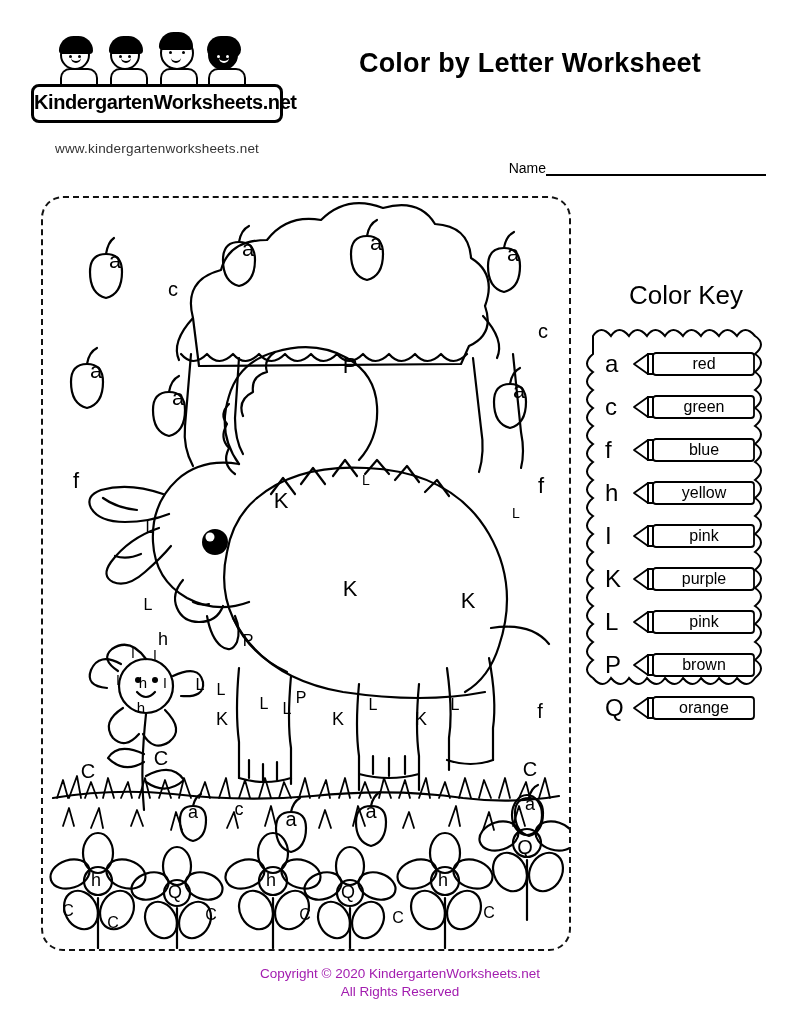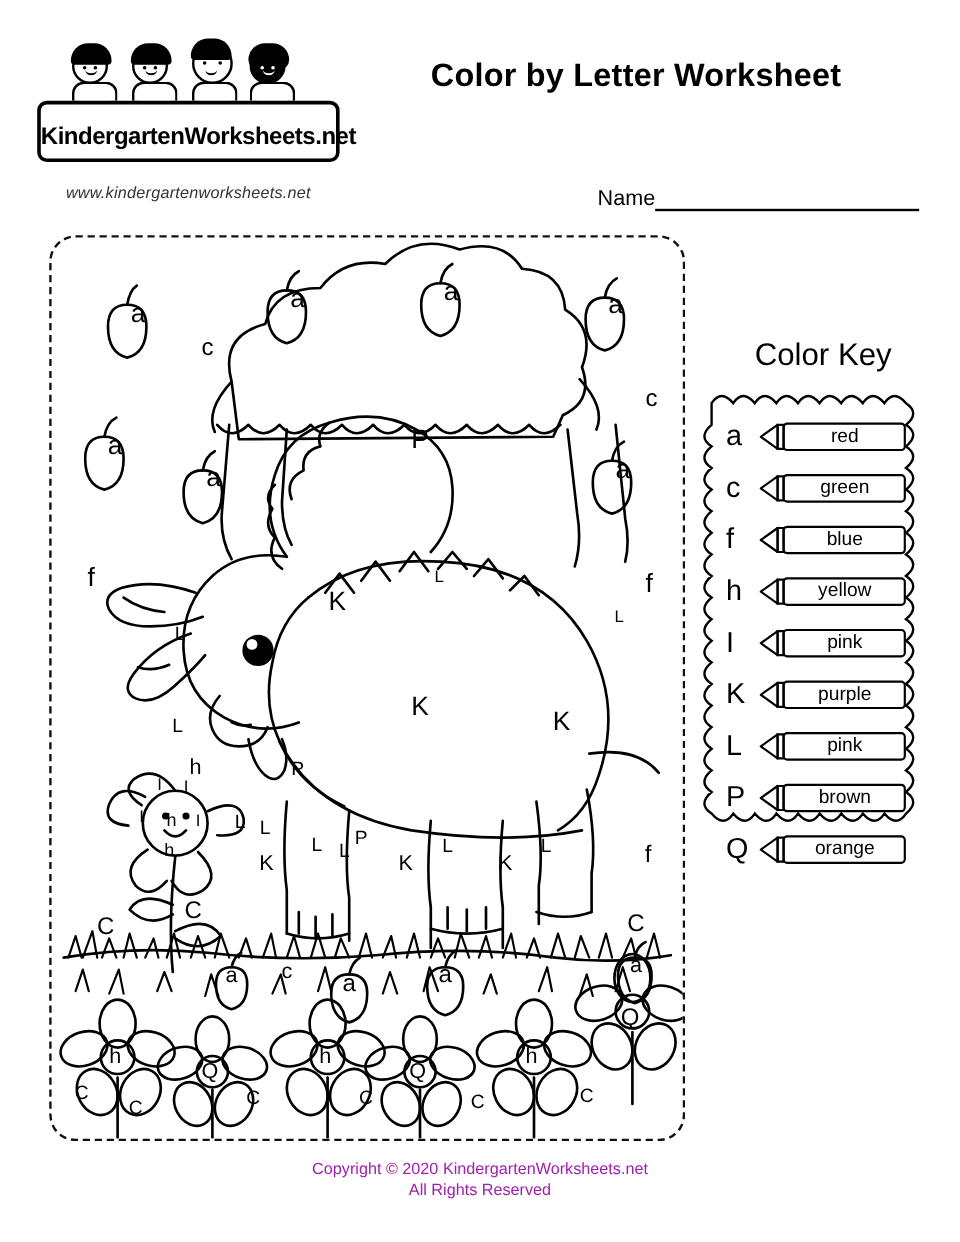--- a/index.html
+++ b/index.html
@@ -101,54 +101,53 @@
   .kid.k4 .eye { background: #fff; }
   .kid.k4 .mouth { border-bottom-color: #fff; }
 
   .logo-banner {
     position: relative;
     margin: 0 auto;
     width: 252px;
     border: 3px solid #000;
     border-radius: 8px;
     background: #fff;
-    padding: 16px 0 6px;
+    padding: 4px 0 6px;
     box-sizing: border-box;
   }
   .logo-text {
     font-family: "Liberation Sans", sans-serif;
     font-weight: bold;
     font-size: 20px;
     letter-spacing: -0.4px;
     white-space: nowrap;
   }
   .logo-url {
     margin-top: 18px;
     font-size: 13.5px;
     color: #333;
     letter-spacing: 0.2px;
-    font-style: italic;
   }
 
   .worksheet-title {
     position: absolute;
     left: 290px;
     top: 22px;
     width: 480px;
     text-align: center;
     font-size: 27px;
     letter-spacing: 0.2px;
     font-weight: bold;
   }
 
   .name-line {
     position: absolute;
     right: 34px;
     top: 155px;
-    font-size: 18px;
+    font-size: 14px;
     white-space: nowrap;
   }
   .name-line .blank {
     display: inline-block;
     width: 220px;
     border-bottom: 2px solid #000;
     height: 19px;
     vertical-align: bottom;
   }
 

